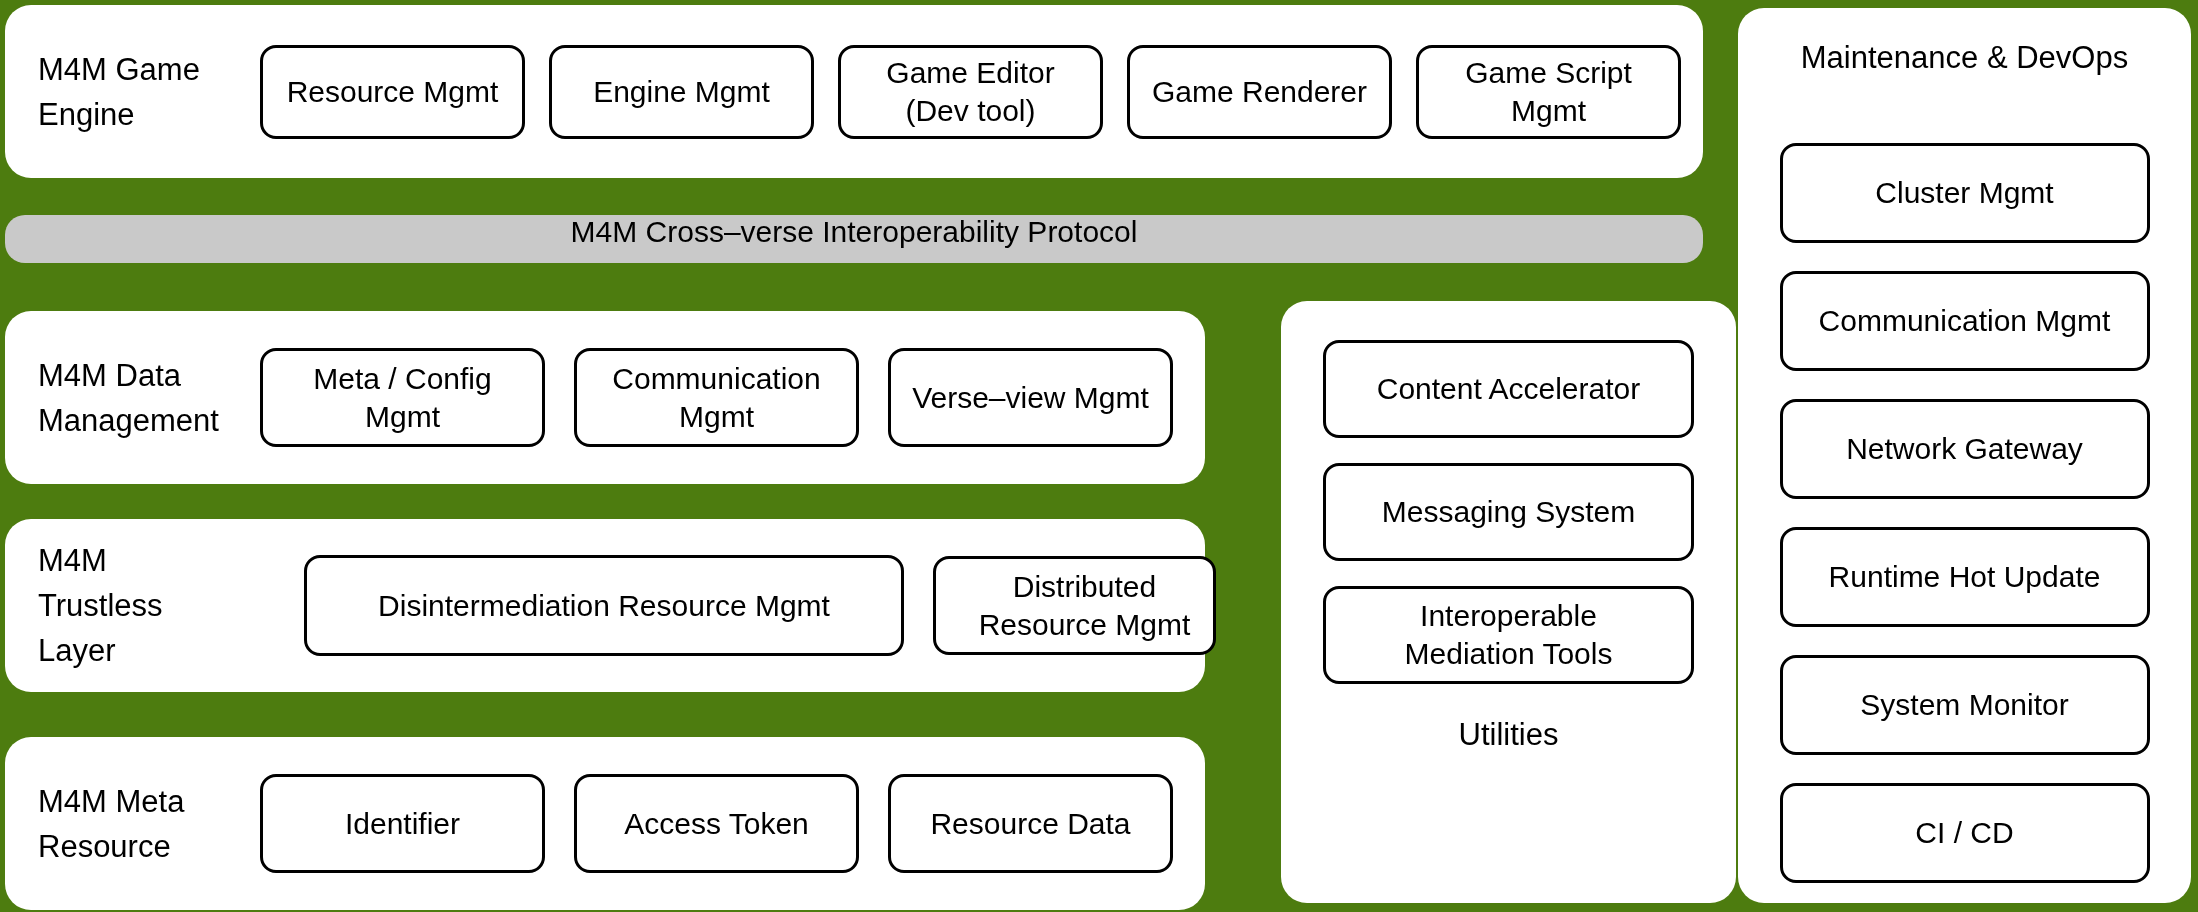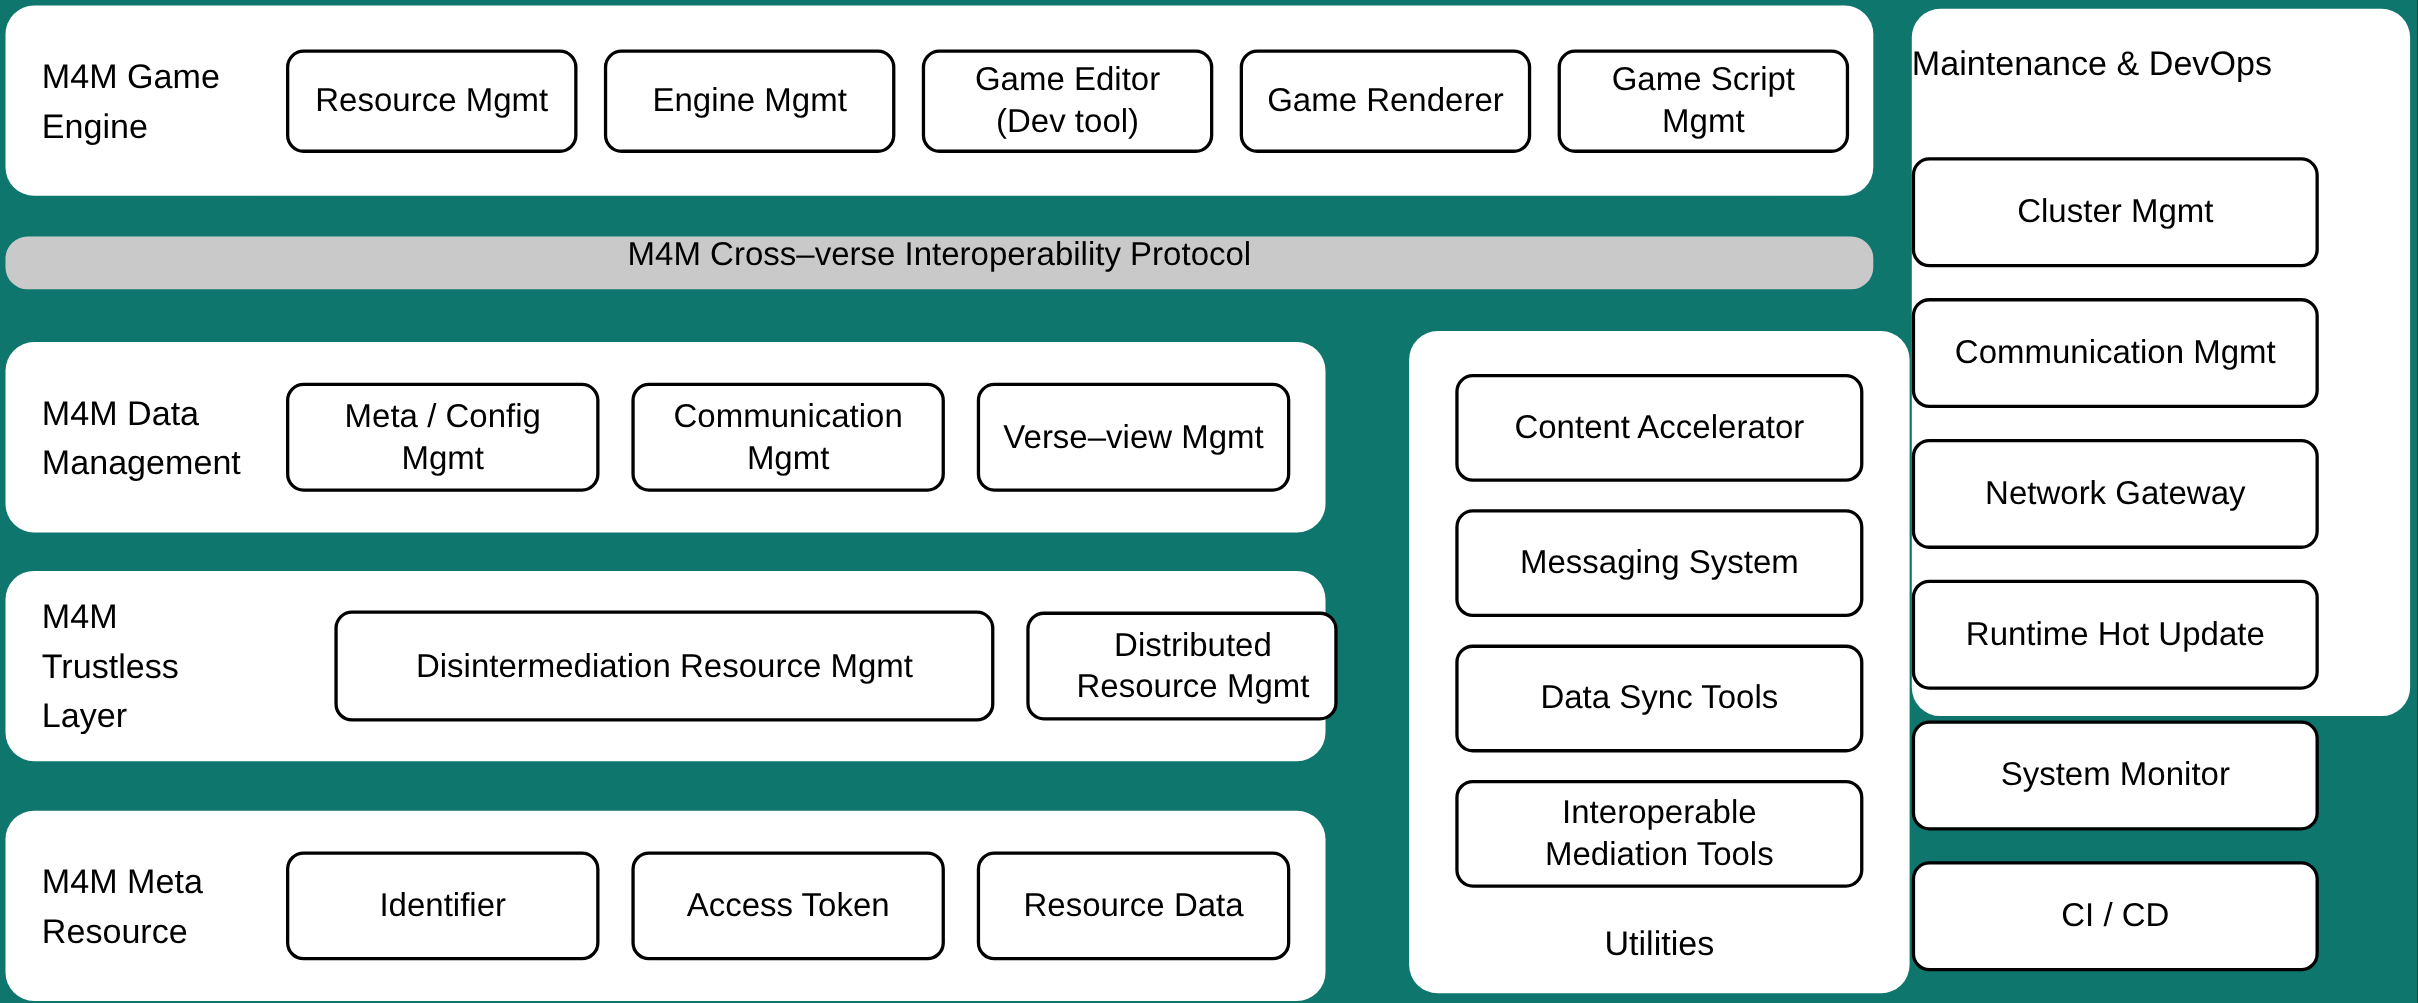--- a/index.html
+++ b/index.html
@@ -1,20 +1,20 @@
 <!DOCTYPE html>
 <html><head>
 <meta charset="utf-8">
 <style>
   html, body { margin: 0; padding: 0; background: #000; }
   #canvas {
     position: relative;
     width: 2198px;
     height: 912px;
-    background: #0f766e;
+    background: #4d7c0f;
     font-family: "Liberation Sans", sans-serif;
     color: #000;
     overflow: hidden;
   }
   .panel {
     position: absolute;
     background: #fff;
     border-radius: 26px;
     box-sizing: border-box;
   }
@@ -71,24 +71,24 @@
     flex-direction: column;
     align-items: center;
     padding-top: 39px;
   }
   .box-util { width: 371px; height: 98px; margin-bottom: 25px; flex: 0 0 auto; }
   .panel-title { font-size: 31px; line-height: 38px; text-align: center; }
   #util-title { margin-top: 7px; }
   
   #p-devops {
     left: 1738px; top: 8px;
-    width: 453px; height: 643px;
+    width: 453px; height: 895px;
     display: flex;
     flex-direction: column;
-    align-items: flex-start;
+    align-items: center;
   }
   #devops-title { margin-top: 31px; }
   #devops-boxes { margin-top: 66px; display: flex; flex-direction: column; }
   .box-devops { width: 370px; height: 100px; flex: 0 0 auto; }
   #devops-boxes > * + * { margin-top: 28px; }
 </style>
 </head>
 <body>
 
 <div id="canvas">
@@ -140,21 +140,20 @@
     <div class="box-row gap29">
       <div class="box box-std">Identifier</div>
       <div class="box box-std">Access Token</div>
       <div class="box box-std">Resource Data</div>
     </div>
   </div>
 
   <div class="panel" id="p-util">
     <div class="box box-util">Content Accelerator</div>
     <div class="box box-util">Messaging System</div>
-    <div class="box box-util">Data Sync Tools</div>
     <div class="box box-util">Interoperable
 Mediation Tools</div>
     <div class="panel-title" id="util-title">Utilities</div>
   </div>
 
   <div class="panel" id="p-devops">
     <div class="panel-title" id="devops-title">Maintenance &amp; DevOps</div>
     <div id="devops-boxes">
       <div class="box box-devops">Cluster Mgmt</div>
       <div class="box box-devops">Communication Mgmt</div>

